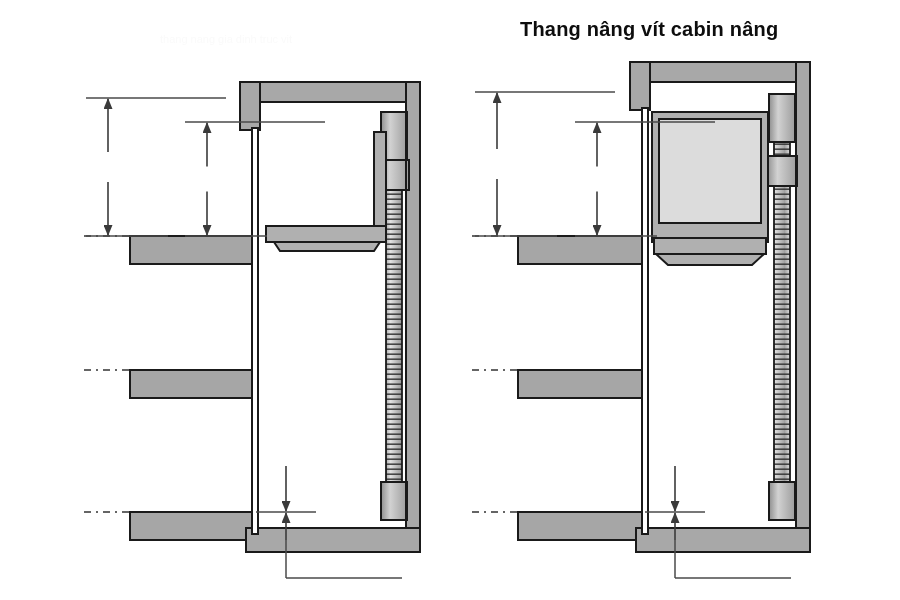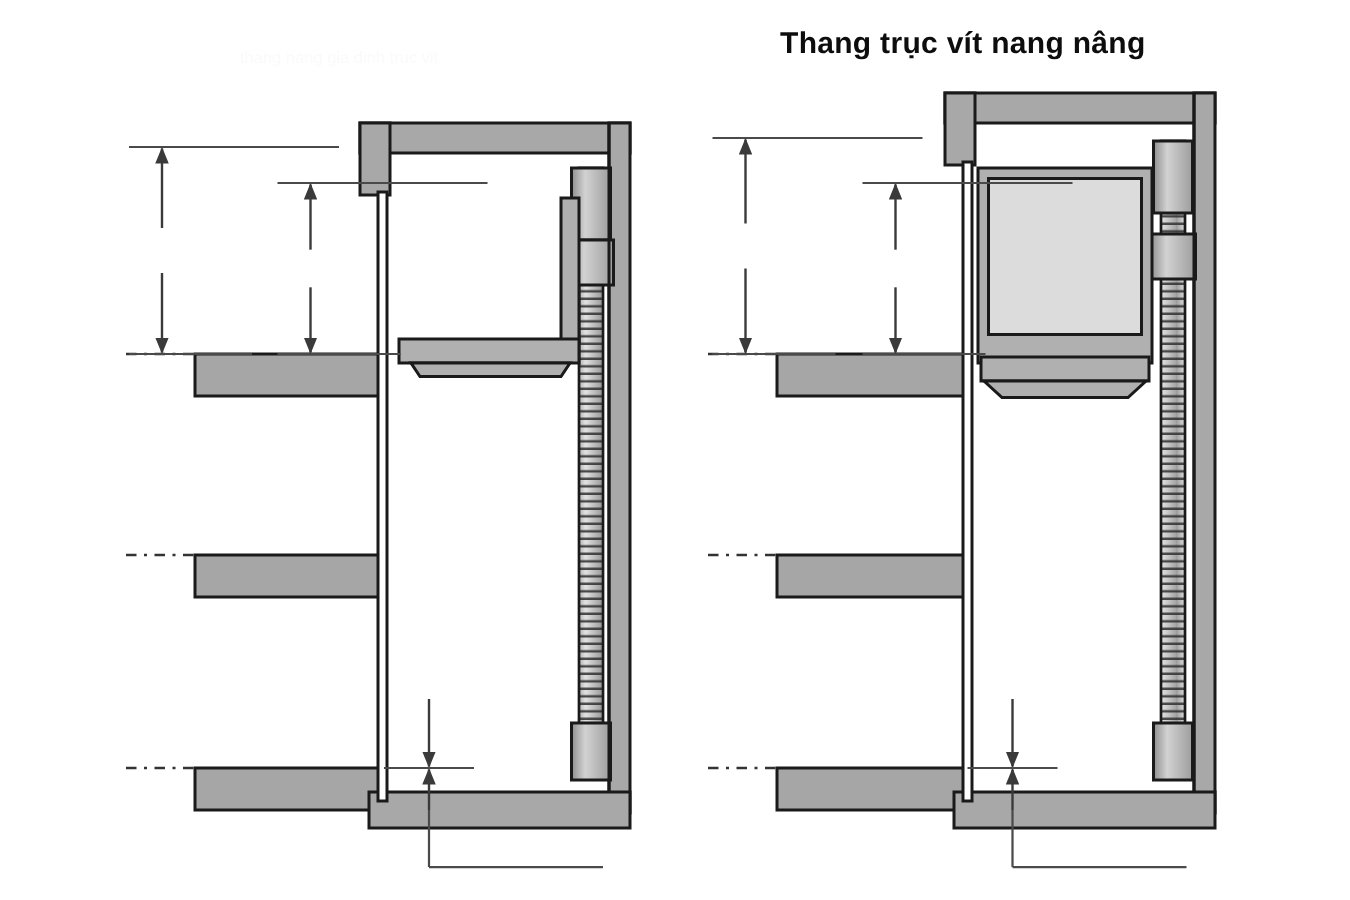--- a/index.html
+++ b/index.html
@@ -51,21 +51,21 @@
     left: 0;
   }
 </style>
 </head>
 <body>
 
 <div id="root">
 
   <div id="faint-caption">thang nang gia dinh truc vit</div>
 
-  <div id="title">Thang trục vít nang nâng</div>
+  <div id="title">Thang nâng vít cabin nâng</div>
 
   <svg class="diagram-svg" id="svg-layer" width="900" height="600" xmlns="http://www.w3.org/2000/svg">
       <defs>
         <linearGradient id="blockGrad" x1="0" y1="0" x2="1" y2="0">
           <stop offset="0%" stop-color="#8f8f8f"></stop>
           <stop offset="35%" stop-color="#d2d2d2"></stop>
           <stop offset="100%" stop-color="#9d9d9d"></stop>
         </linearGradient>
         <linearGradient id="shaftGrad" x1="0" y1="0" x2="1" y2="0">
           <stop offset="0%" stop-color="#9a9a9a"></stop>

